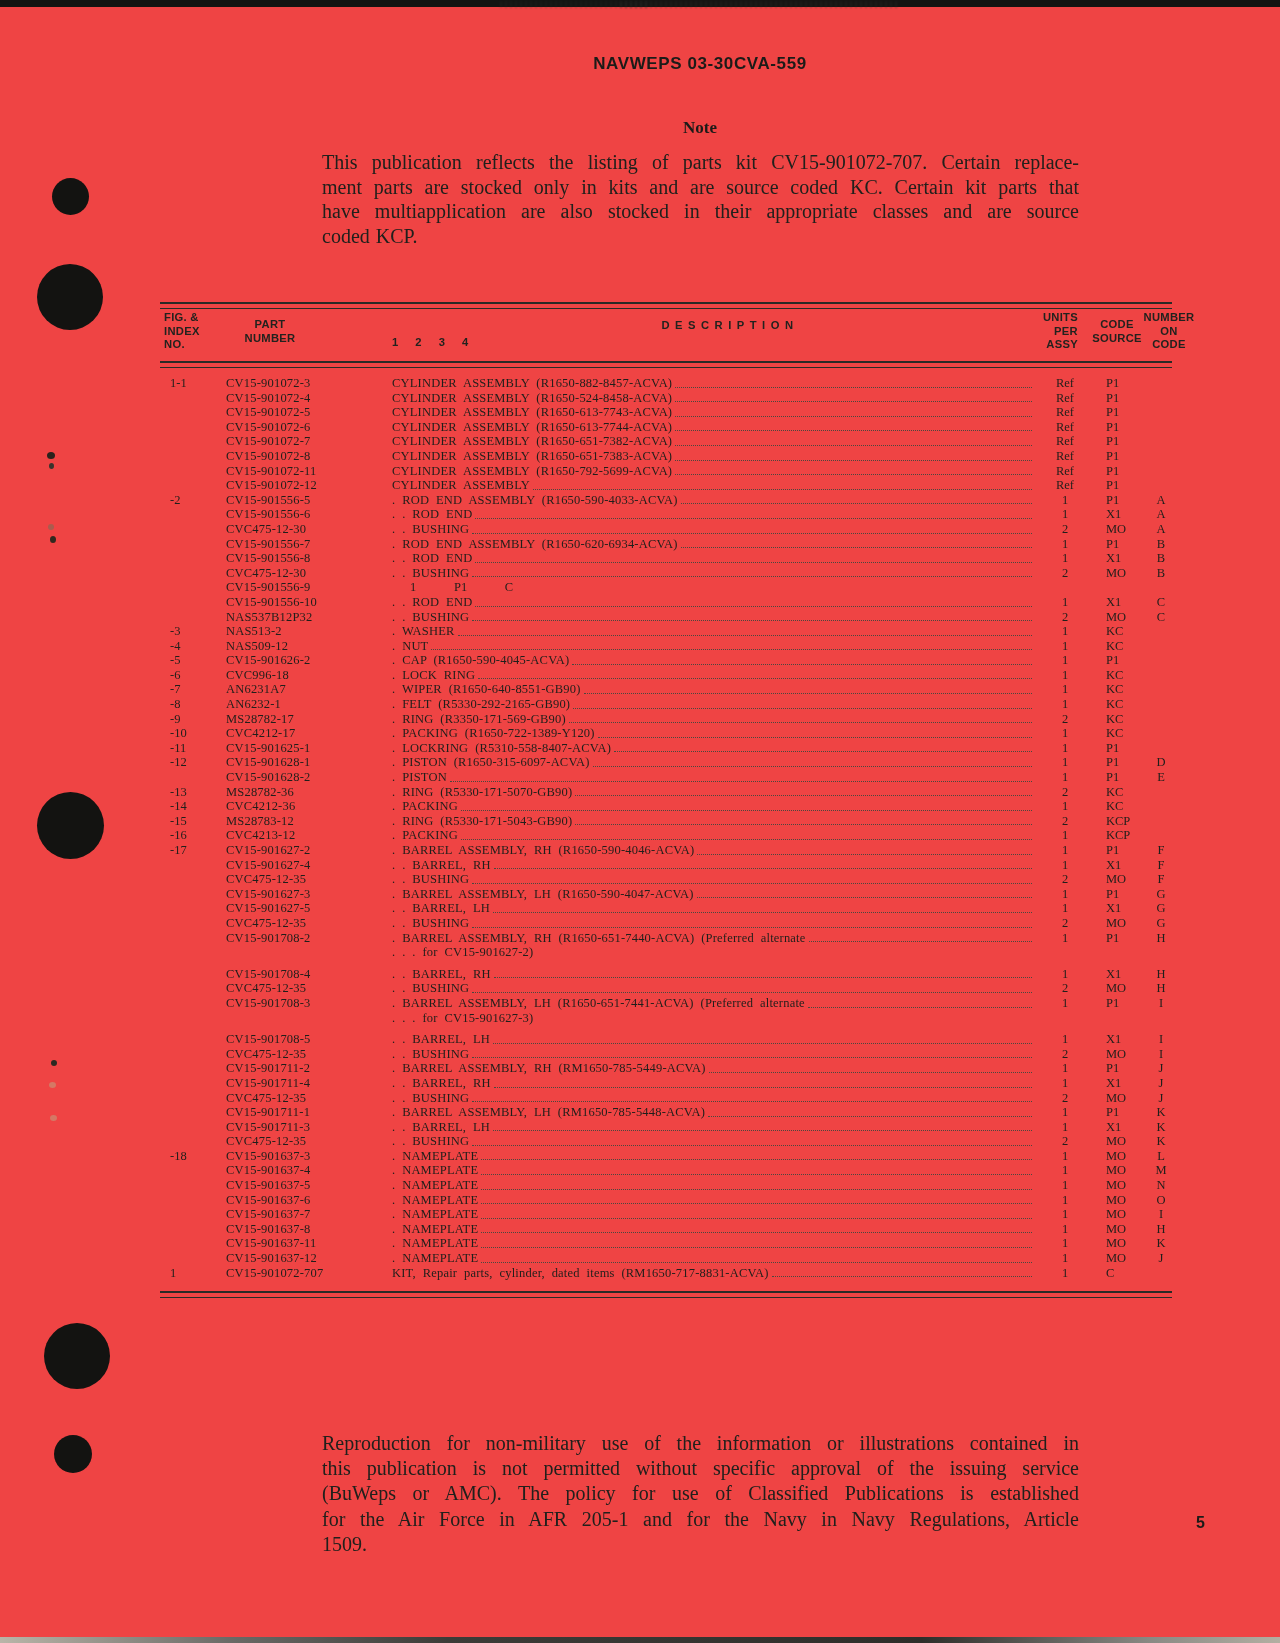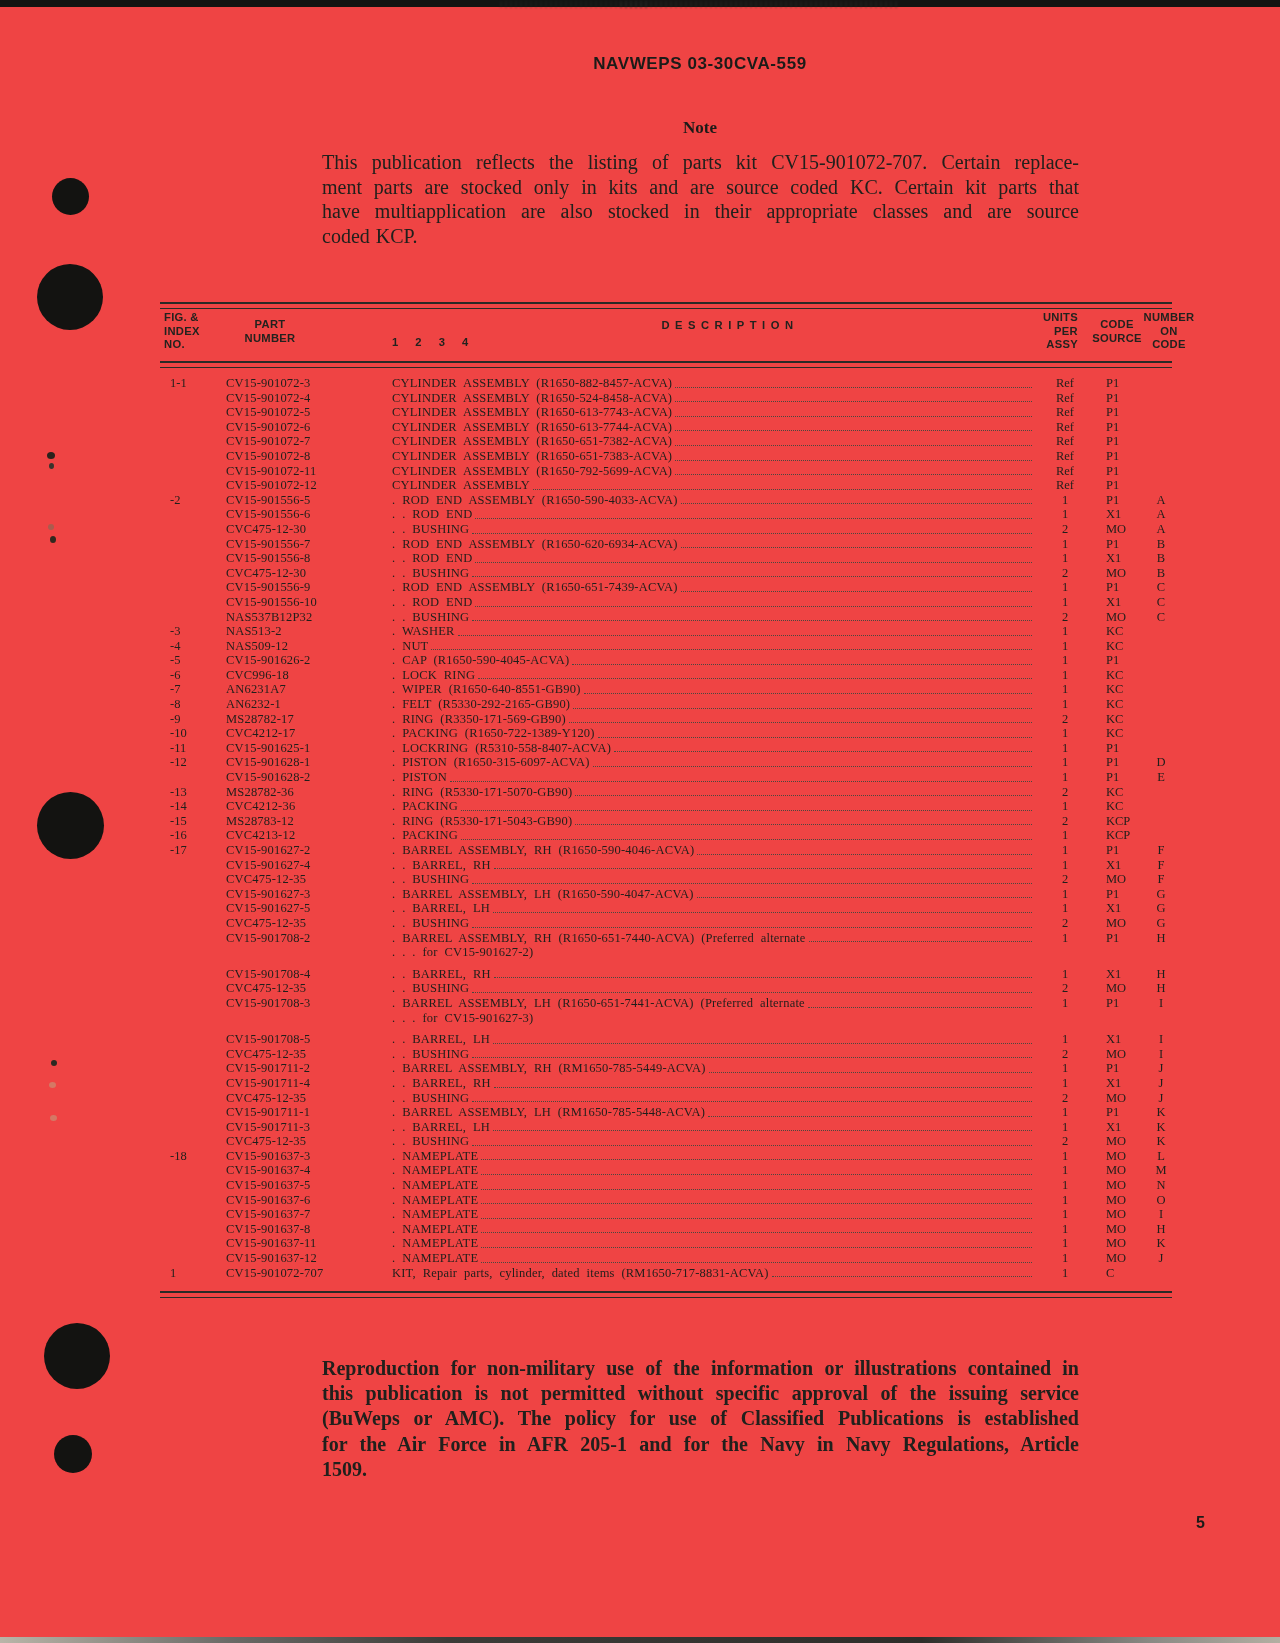--- a/index.html
+++ b/index.html
@@ -17,21 +17,21 @@
   .speck{position:absolute;border-radius:50%;}
 
   .doc-header{position:absolute;left:322px;top:54px;width:756px;text-align:center;
     font-family:"Liberation Sans",sans-serif;font-weight:bold;font-size:17px;letter-spacing:.6px;color:#1c1b18;}
   .note-title{position:absolute;left:322px;top:118px;width:756px;text-align:center;
     font-weight:bold;font-size:17px;color:#1c1b18;}
   .para{position:absolute;left:322px;width:757px;font-size:20px;color:#21201c;}
   .para .pline{line-height:24.6px;text-align:justify;text-align-last:justify;word-spacing:1px;}
   .para .pline.last{text-align-last:left;}
   .note-para{top:150px;}
-  .footer-para{top:1356px;font-weight:bold;}
+  .footer-para{top:1431px;}
   .footer-para .pline{line-height:25.2px;}
 
   .rule{position:absolute;left:160px;width:1012px;height:4px;
     border-top:2px solid #2b2a26;border-bottom:1.6px solid #2b2a26;}
   .rule-top{top:302px;}
   .rule-mid{top:361px;}
   .rule-bot{top:1291px;}
 
   .th{position:absolute;font-family:"Liberation Sans",sans-serif;font-weight:bold;
     font-size:11.2px;line-height:13.6px;color:#23221e;letter-spacing:.3px;}
@@ -273,24 +273,20 @@
           <span class="dtext">. . BUSHING</span>
           <span class="leader"></span>
         </div>
         <div class="c-u">2</div>
         <div class="c-c">MO</div>
         <div class="c-a">B</div>
       </div>
       <div class="trow">
         <div class="c-i"></div>
         <div class="c-p">CV15-901556-9</div>
-        <div class="c-d">
-          <span class="dtext">. ROD END ASSEMBLY (R1650-651-7439-ACVA)</span>
-          <span class="leader"></span>
-        </div>
         <div class="c-u">1</div>
         <div class="c-c">P1</div>
         <div class="c-a">C</div>
       </div>
       <div class="trow">
         <div class="c-i"></div>
         <div class="c-p">CV15-901556-10</div>
         <div class="c-d">
           <span class="dtext">. . ROD END</span>
           <span class="leader"></span>

